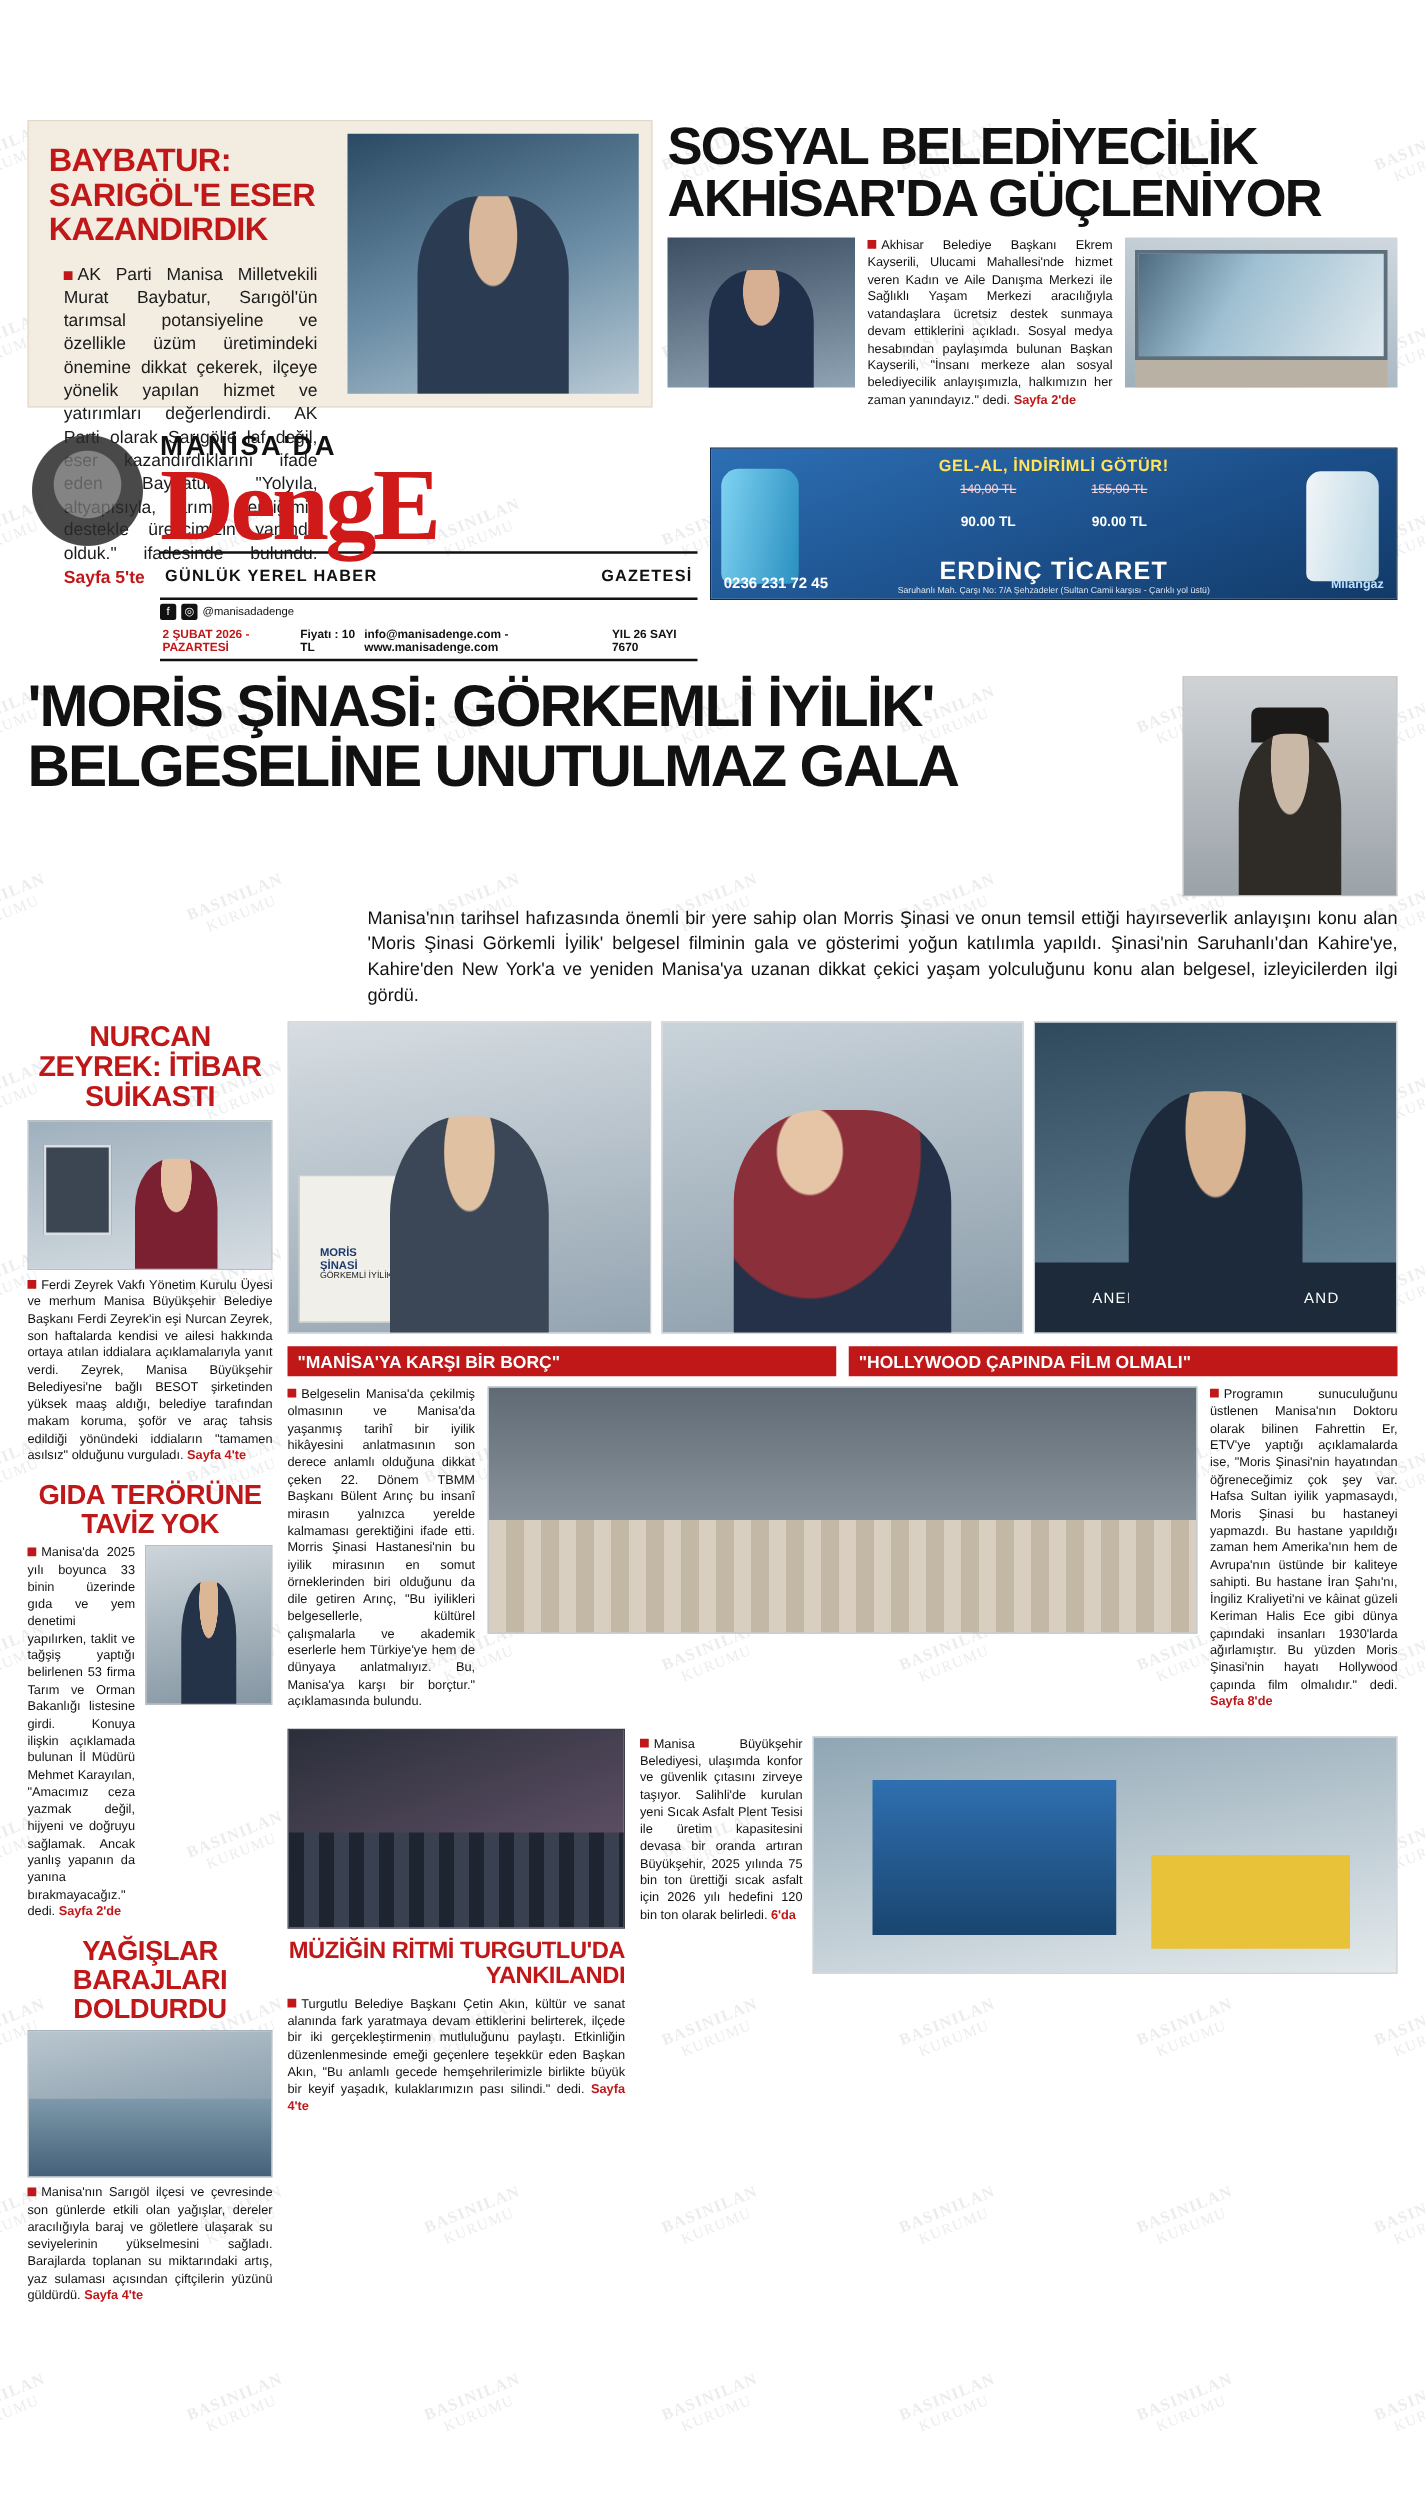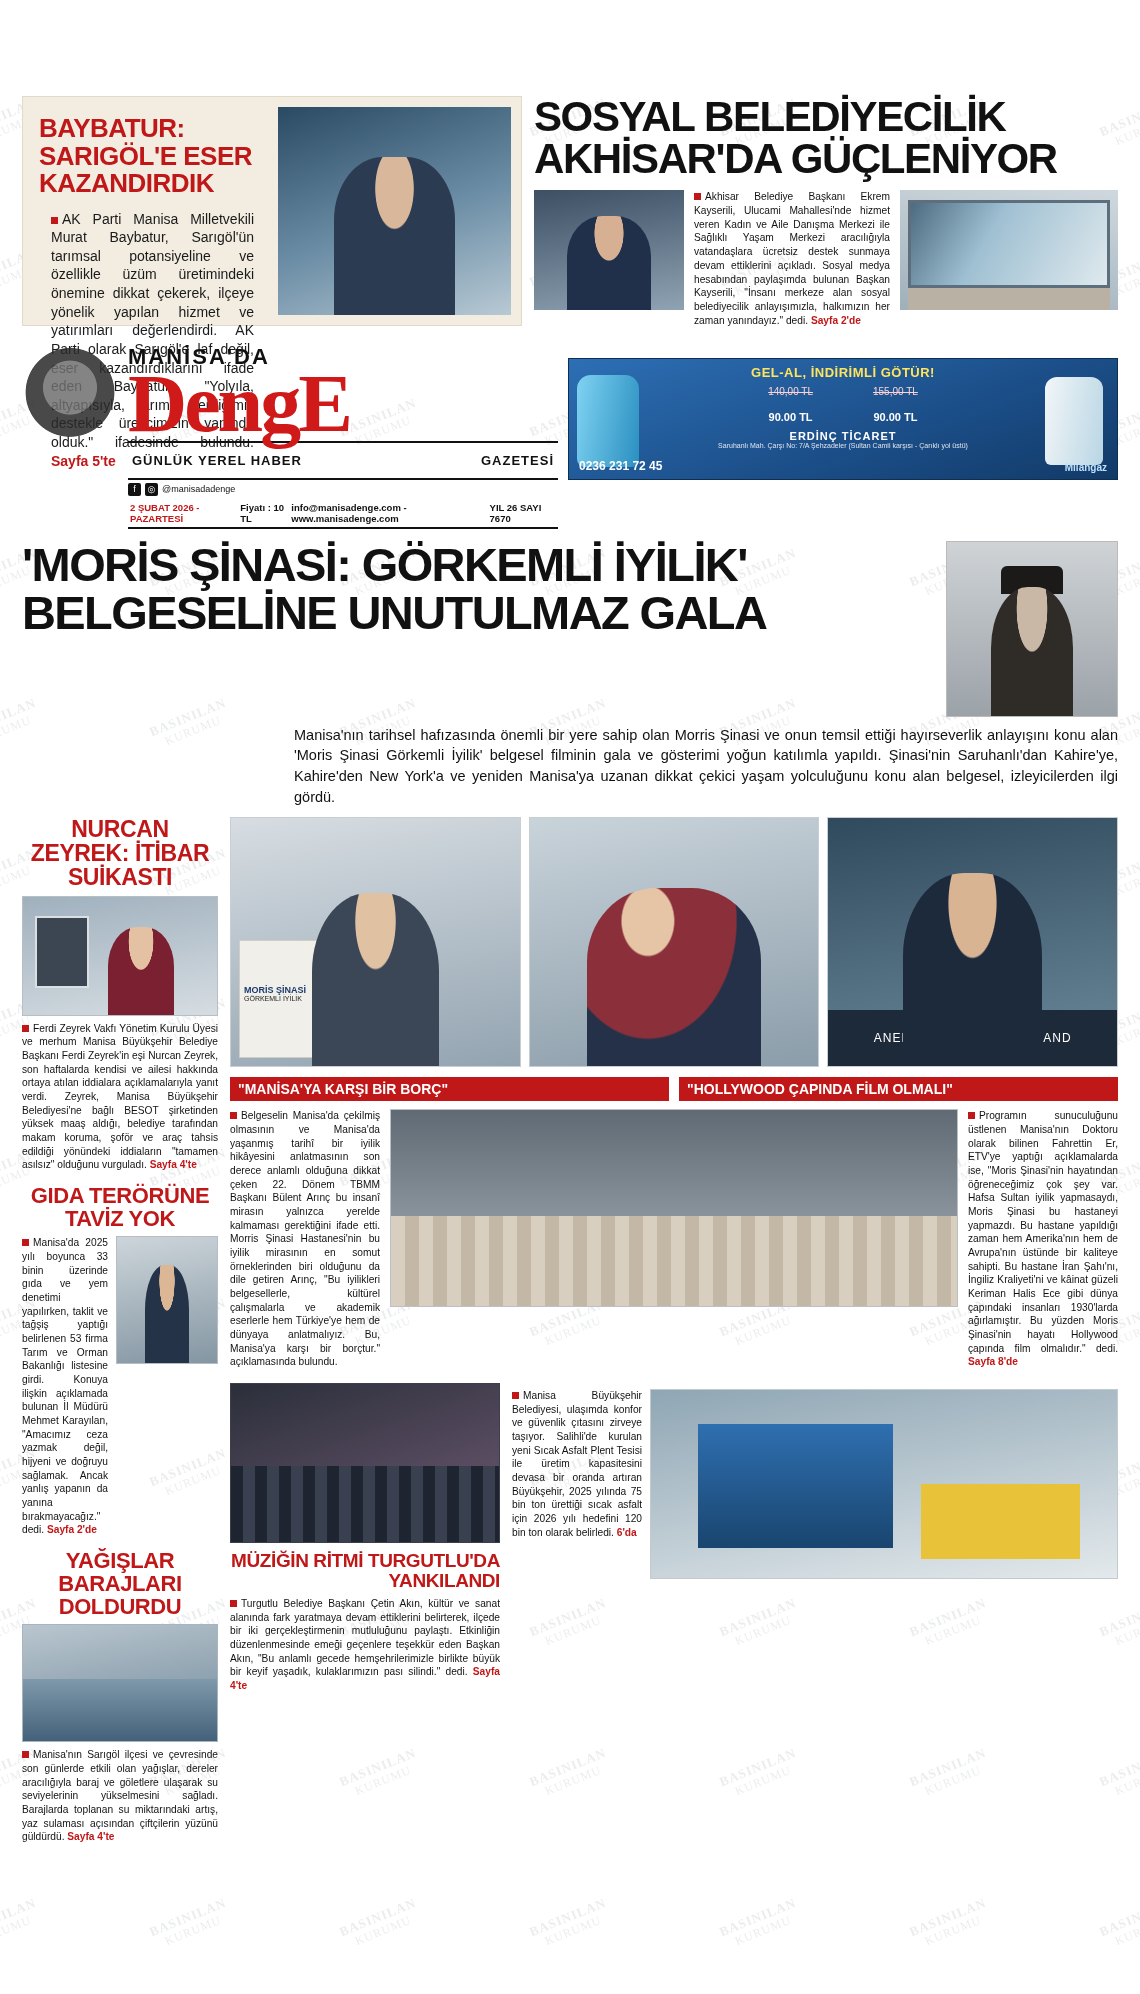--- a/index.html
+++ b/index.html
@@ -122,21 +122,21 @@
     border:1px solid #0e2e52; position:relative; overflow:hidden; color:#fff;
   }
   .mh-ad .head{
     text-align:center; font-size:13px; font-weight:700; letter-spacing:.5px; padding-top:6px; color:#ffe45c;
   }
   .mh-ad .prices{ display:flex; justify-content:center; gap:60px; margin-top:6px; }
   .mh-ad .p{ text-align:center; }
   .mh-ad .old{ font-size:10px; text-decoration:line-through; color:#ffd3d3; }
   .mh-ad .new{ font-size:26px; font-weight:700; }
   .mh-ad .new span{ font-size:11px; }
-  .mh-ad .brand{ text-align:center; font-size:11px; font-weight:700; letter-spacing:1px; margin-top:2px;}
+  .mh-ad .brand{ text-align:center; font-size:20px; font-weight:700; letter-spacing:1px; margin-top:18px;}
   .mh-ad .tiny{ text-align:center; font-size:7px; opacity:.85; }
   .mh-ad .phone{ position:absolute; left:10px; bottom:6px; font-size:12px; font-weight:700;}
   .mh-ad .milan{ position:absolute; right:10px; bottom:6px; font-size:10px; font-weight:700; color:#bfe3ff;}
   .mh-ad .jug{
     position:absolute; left:8px; top:16px; width:62px; height:92px;
     background:linear-gradient(100deg,#7fd3f2,#2a8fc0); border-radius:14px 14px 8px 8px;
   }
   .mh-ad .jug2{
     position:absolute; right:14px; top:18px; width:58px; height:88px;
     background:linear-gradient(100deg,#f2f6f8,#b9d6e4); border-radius:12px 12px 6px 6px;
@@ -263,21 +263,21 @@
     content:""; position:absolute; left:44%; top:26%; width:34%; height:76%;
     background:radial-gradient(ellipse at 50% 16%, #e3c1a2 0 26%, #7b2030 27% 100%);
     border-radius:44% 44% 0 0;
   }
   .zeyrek-ph:before{
     content:""; position:absolute; left:6%; top:16%; width:26%; height:58%;
     background:#3b4652; border:2px solid #d9dfe3;
   }
   .poster{
     position:absolute; left:8px; bottom:8px; width:92px; height:118px; background:#f0efe9;
-    border:1px solid #cfcdc4; font-size:7px; color:#222; padding:4px;
+    border:1px solid #cfcdc4; font-size:7px; color:#222; padding:16px;
   }
   .poster .pt{ font-weight:700; font-size:9px; color:#1b3b6f; margin-top:40px;}
 </style>
 </head>
 <body>
 
 <div class="watermark-layer" id="wm-layer">
     <div class="wm" style="left: -40px; top: -40px;">KURUMU</div>
     <div class="wm" style="left: 150px; top: -40px;">KURUMU</div>
     <div class="wm" style="left: 340px; top: -40px;">KURUMU</div>

